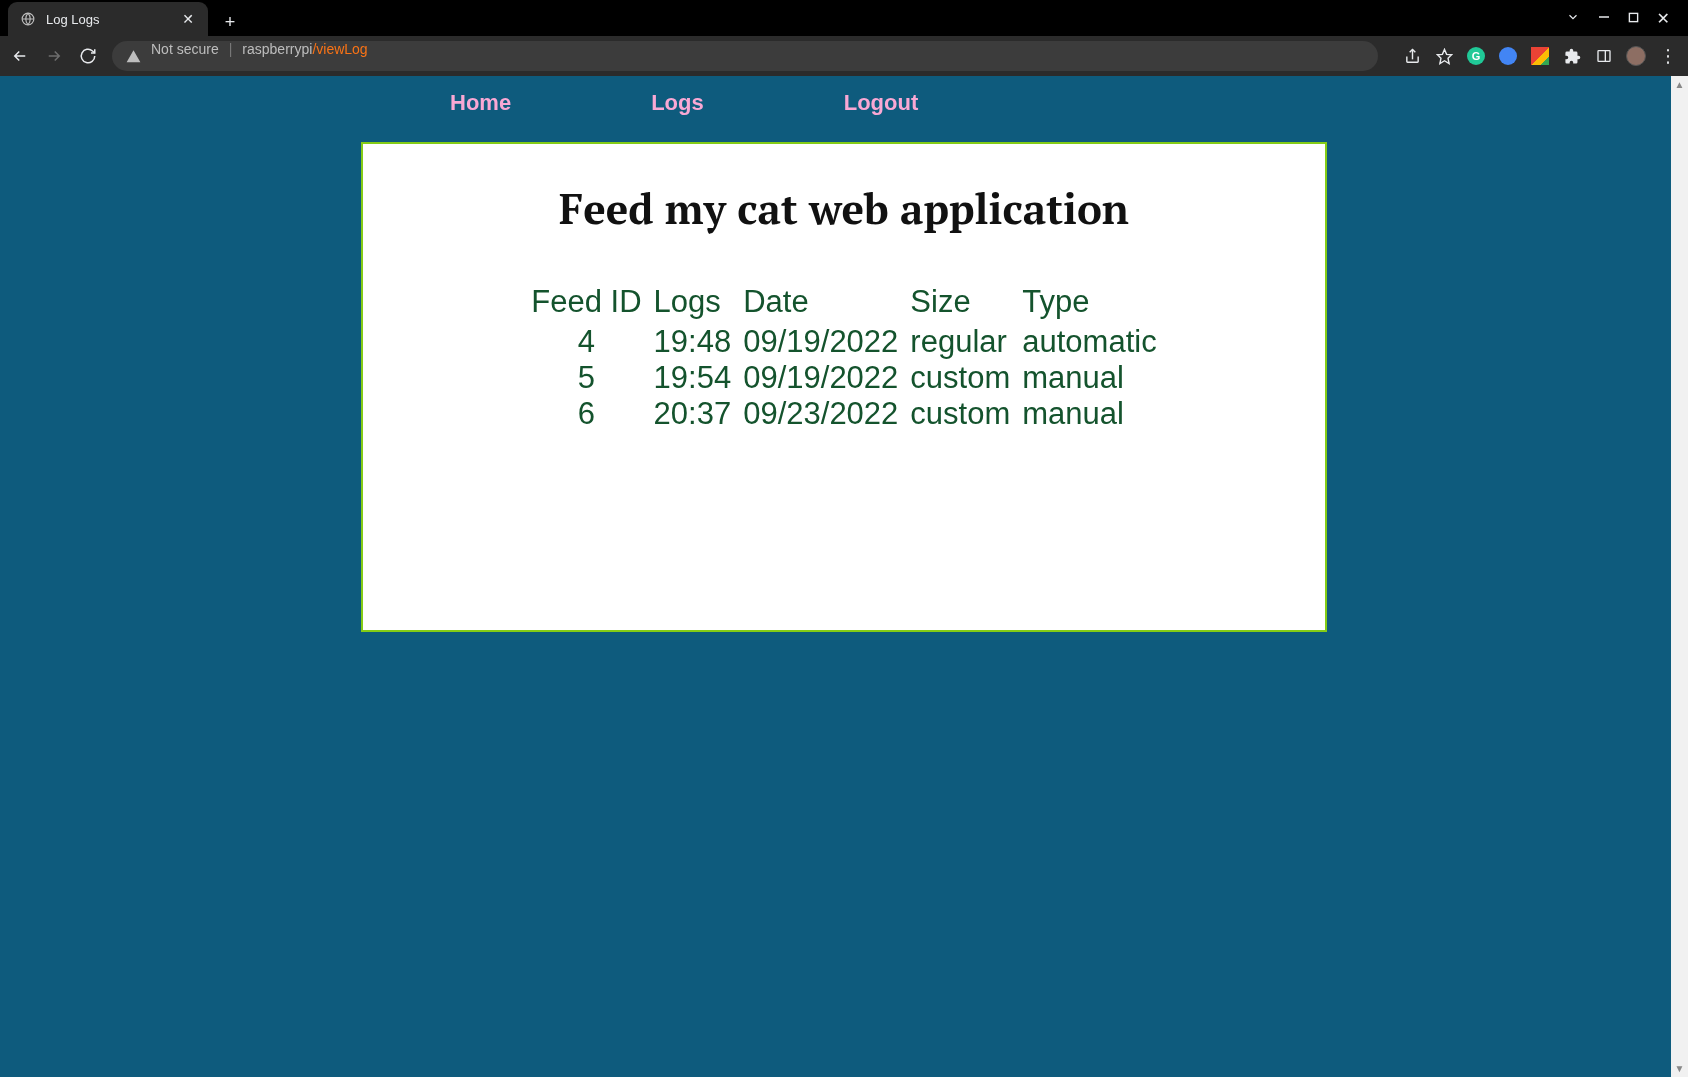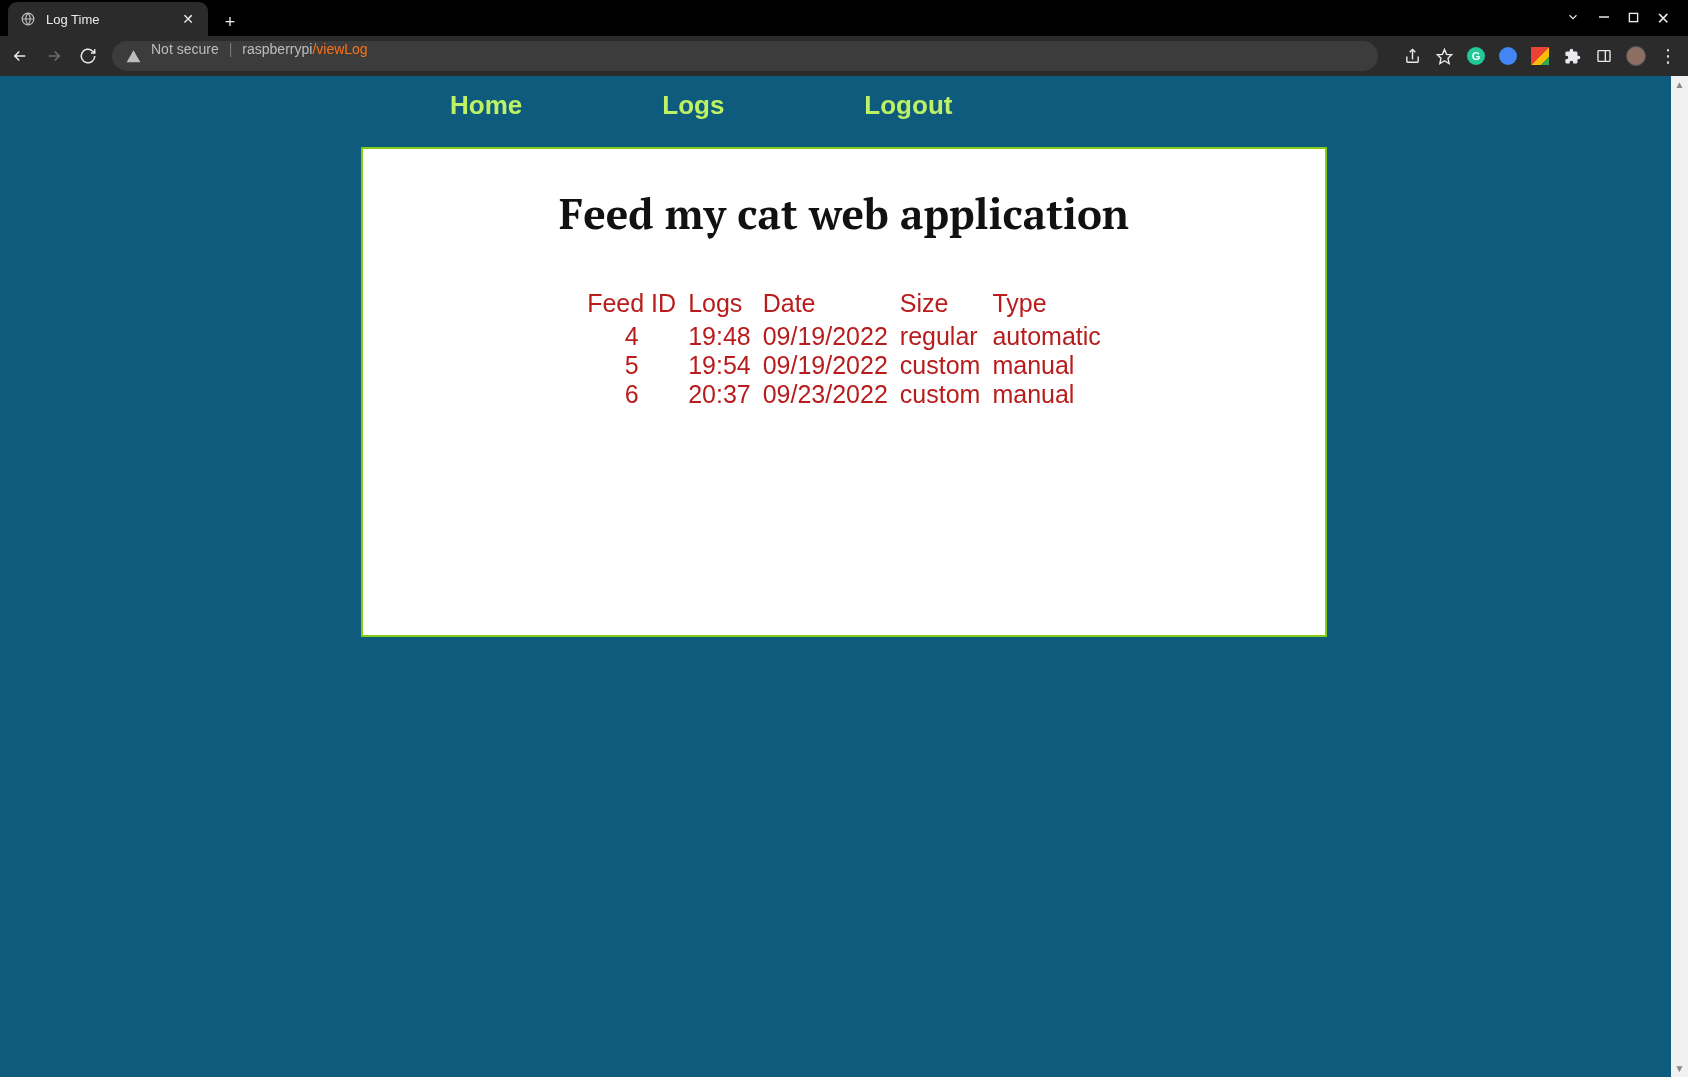--- a/index.html
+++ b/index.html
@@ -98,22 +98,22 @@
     .page-scrollbar .arrow.down { bottom:0; }
 
     .nav-bar {
       display: flex;
       justify-content: flex-start;
       gap: 140px;
       padding: 14px 0 18px 0;
       margin-left: 450px;
     }
     .nav-bar a {
-      color: #bef264;
-      font-size: 26px;
+      color: #f9a8d4;
+      font-size: 22px;
       font-weight: 700;
       text-decoration: none;
       cursor: pointer;
     }
     .card {
       width: 966px;
       height: 490px;
       margin: 8px auto 0 auto;
       background: #ffffff;
       border: 2px solid #84cc16;
@@ -124,22 +124,22 @@
       font-family: "PT Serif", "Segoe UI", serif;
       font-size: 42px;
       font-weight: 600;
       text-align: center;
       color: #111;
       margin-bottom: 48px;
     }
     table.log {
       margin: 16px auto;
       border-collapse: collapse;
-      font-size: 25px;
-      color: #b91c1c;
+      font-size: 31px;
+      color: #14532d;
     }
     table.log th {
       font-weight: 400;
       text-align: left;
       padding: 0 6px 4px 6px;
     }
     table.log td {
       padding: 0 6px;
       text-align: left;
       vertical-align: top;
@@ -152,21 +152,21 @@
 <body>
 
 <div class="titlebar">
   <div class="tab">
     <span class="favicon">
       <svg class="svg-icon" width="14" height="14" viewBox="0 0 24 24" fill="none" stroke="currentColor" stroke-width="2">
         <circle cx="12" cy="12" r="10"></circle>
         <path d="M2 12h20M12 2a15 15 0 0 1 0 20M12 2a15 15 0 0 0 0 20"></path>
       </svg>
     </span>
-    <span class="tab-title">Log Time</span>
+    <span class="tab-title">Log Logs</span>
     <span class="close-x">✕</span>
   </div>
   <div class="new-tab">+</div>
   <div class="win-controls">
     <span>
       <svg width="14" height="14" viewBox="0 0 24 24" fill="none" stroke="currentColor" stroke-width="2">
           <path d="M6 9l6 6 6-6"></path>
         </svg>
     </span>
     <span>

